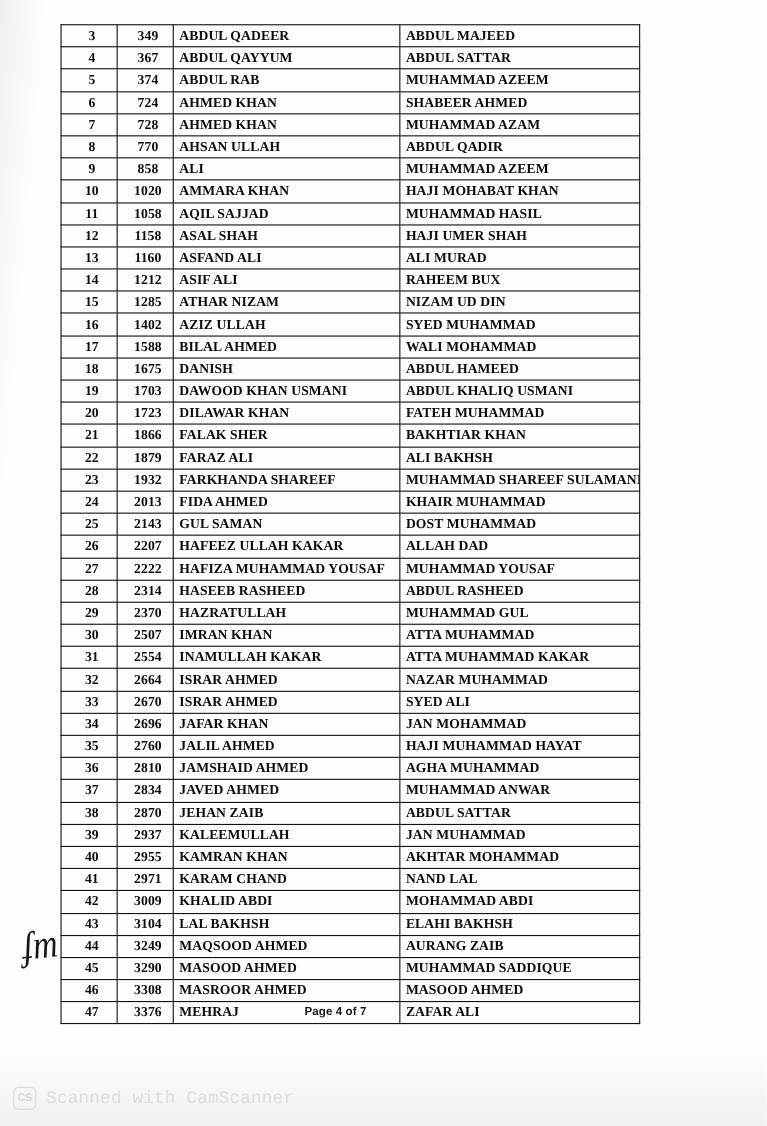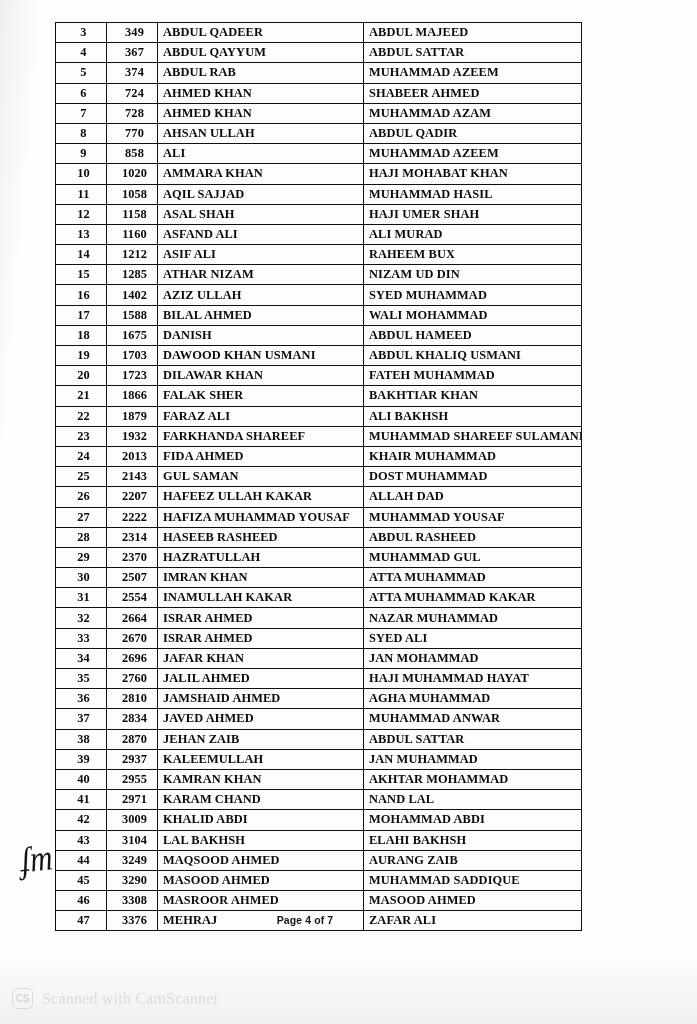--- a/index.html
+++ b/index.html
@@ -115,21 +115,21 @@
     color: #d2d4d9;
     font-family: "Liberation Sans", sans-serif;
     font-size: 10px;
     font-weight: bold;
     display: flex;
     align-items: center;
     justify-content: center;
     letter-spacing: -0.3px;
   }
   .cs-text {
-    font-family: Liberation Serif, serif;
+    font-family: Liberation Mono, monospace;
     font-size: 16px;
     color: #d9dbdf;
     letter-spacing: 0.2px;
   }
 </style>
 </head>
 <body>
 
 <div class="page">
 

